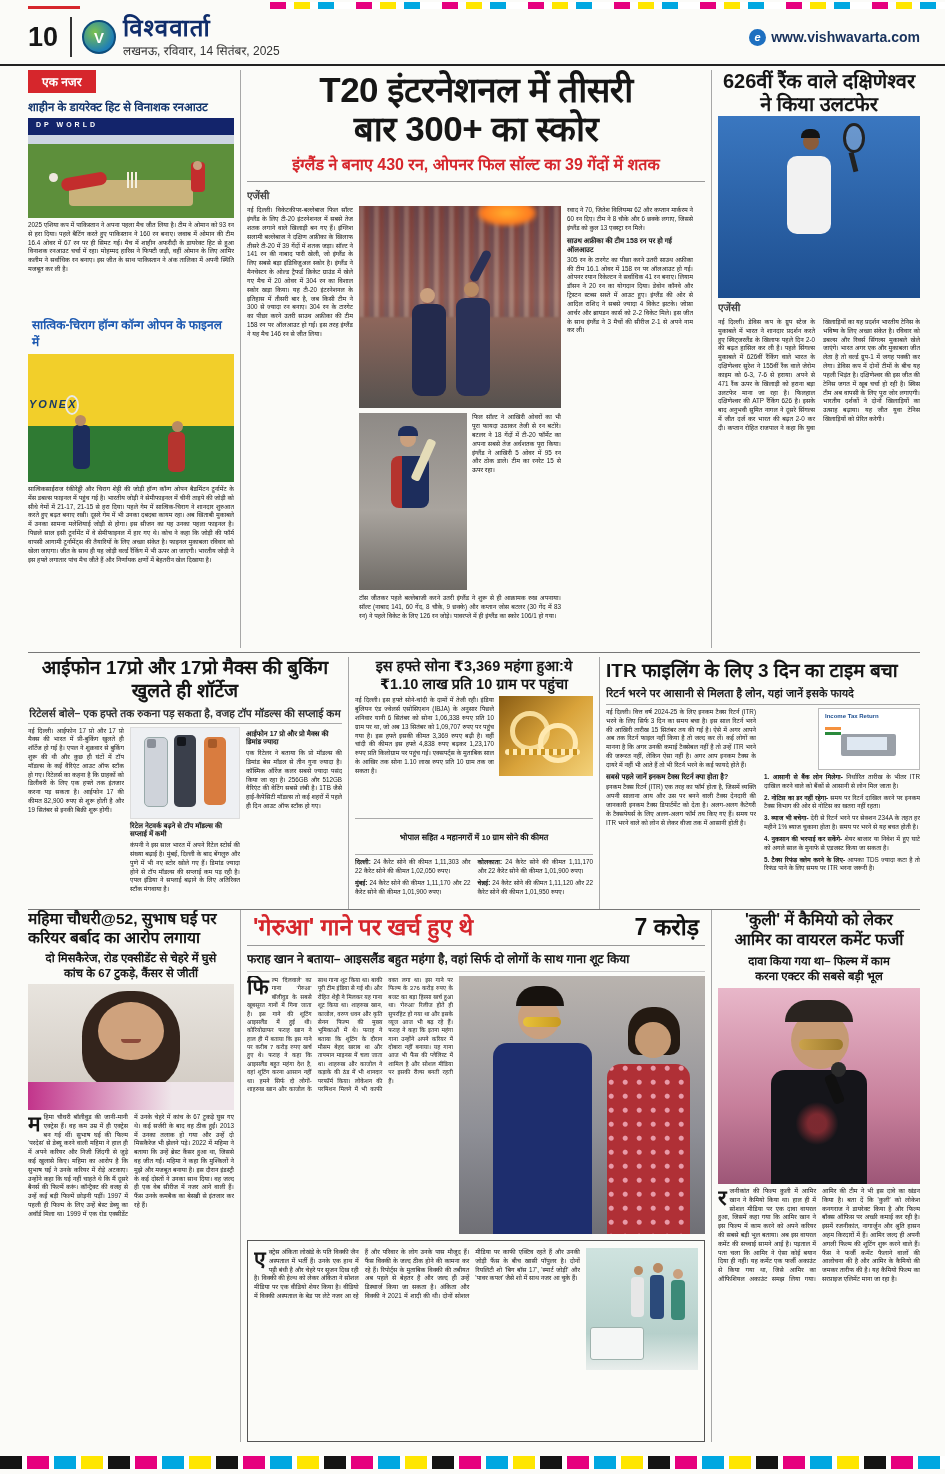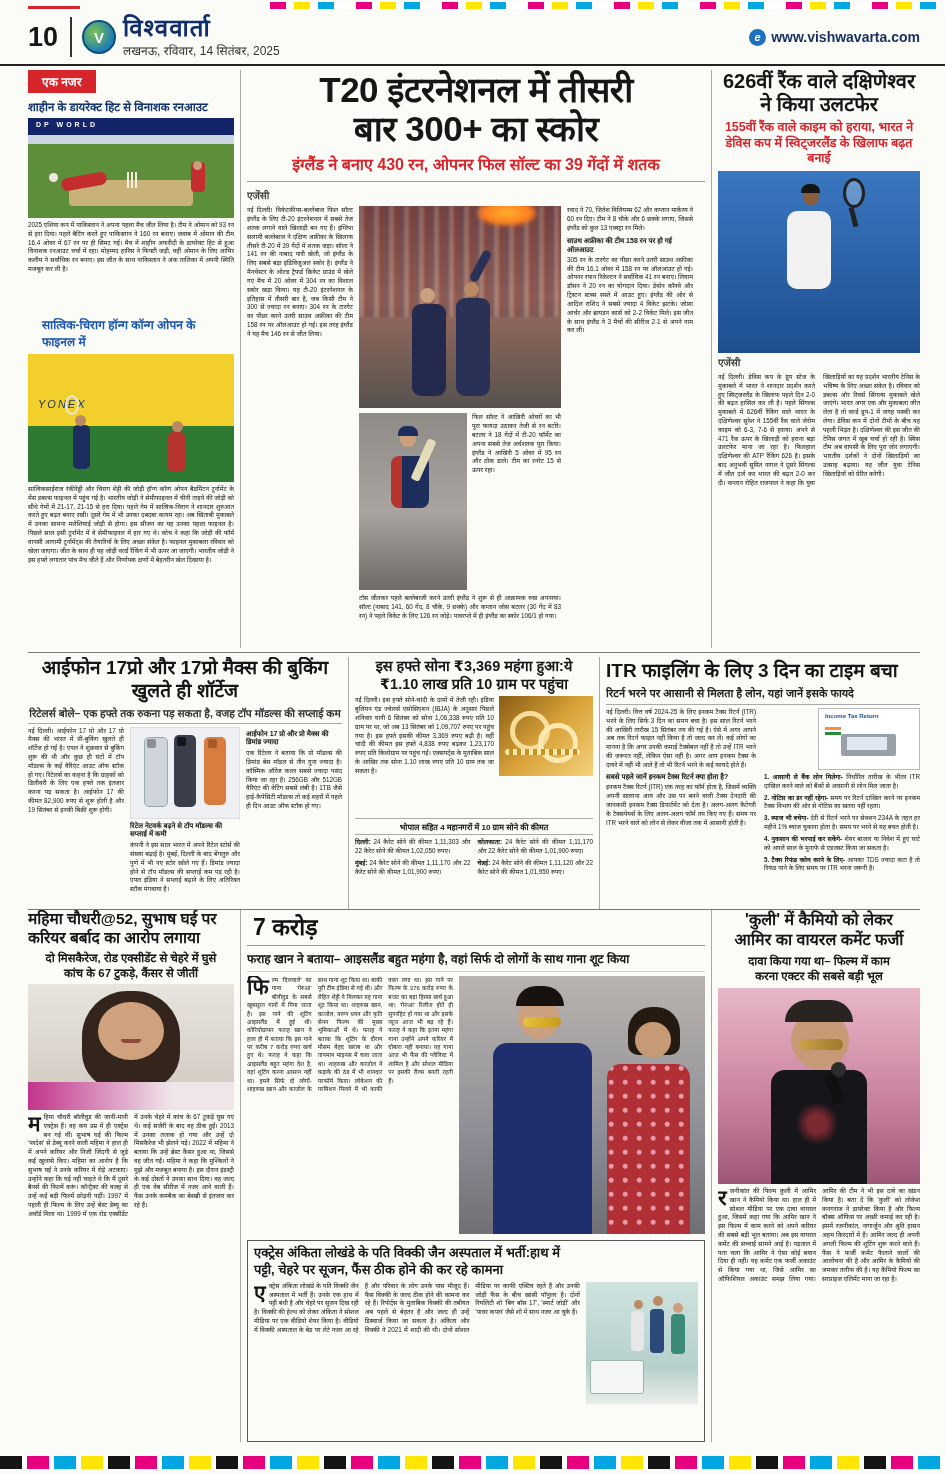--- a/index.html
+++ b/index.html
@@ -35,31 +35,31 @@
   
   .tiny{font-size:6.3px;line-height:1.4;text-align:justify;overflow:hidden;}
   .byline{font-size:10px;font-weight:700;color:#444;margin:2px 0;}
   .dropcap{float:left;font-size:21px;font-weight:800;line-height:0.9;padding:2px 3px 0 0;}
   .photo{position:relative;overflow:hidden;flex:none;}
   .photo *{position:absolute;}
   
   .eknazar{width:206px;flex:none;display:flex;flex-direction:column;overflow:hidden;}
   .ek-title{background:#d6262c;color:#fff;font-weight:800;font-size:12px;padding:3px 14px;width:max-content;margin-bottom:4px;}
   .ek-h1{font-size:11.5px;font-weight:800;color:#14366e;margin:2px 0 4px;}
-  .ek-h2{font-size:12px;font-weight:800;color:#1a57b0;margin:7px 14px 4px;}
+  .ek-h2{font-size:12px;font-weight:800;color:#1a57b0;margin:7px 4px 4px;}
   .runout{height:100px;background:linear-gradient(180deg,#13246b 0 17%,#cdd5e2 17% 26%,#5d8f3b 26% 100%);}
   .runout .board{top:3px;left:8px;color:#fff;font-size:7px;font-weight:800;letter-spacing:3px;}
   .runout .pitch{left:20%;bottom:12%;width:60%;height:26%;background:#c9b27a;border-radius:4px;}
   .runout .pl1{left:16%;bottom:30%;width:46px;height:13px;background:#c32d2d;border-radius:7px;transform:rotate(-10deg);}
   .runout .pl1h{left:10%;bottom:36%;width:9px;height:9px;background:#efe8df;border-radius:50%;}
   .runout .pl2{right:14%;bottom:26%;width:14px;height:30px;background:#c32d2d;border-radius:4px;}
   .runout .pl2h{right:15.5%;bottom:48%;width:9px;height:9px;background:#caa07e;border-radius:50%;}
   .runout .stumps{left:48%;bottom:30%;width:10px;height:16px;background:repeating-linear-gradient(90deg,#f5f0df 0 2px,transparent 2px 4px);}
   .badminton{height:128px;background:linear-gradient(180deg,#f2cf2a 0 56%,#2f7a33 56% 100%);}
-  .badminton .brandtxt{top:34%;left:10px;color:#173a66;font-size:11px;font-weight:400;font-style:italic;letter-spacing:2px;text-align:right;}
+  .badminton .brandtxt{top:34%;left:1px;color:#173a66;font-size:11px;font-weight:700;font-style:italic;letter-spacing:2px;text-align:right;}
   .badminton .pA{left:22%;bottom:10%;width:17px;height:44px;background:#1d2d5c;border-radius:5px;}
   .badminton .pAh{left:23%;bottom:44%;width:11px;height:11px;background:#b98a63;border-radius:50%;}
   .badminton .pB{right:24%;bottom:8%;width:17px;height:40px;background:#b5342e;border-radius:5px;}
   .badminton .pBh{right:25%;bottom:39%;width:11px;height:11px;background:#b98a63;border-radius:50%;}
   .badminton .rkt{left:18%;bottom:52%;width:10px;height:16px;border:2px solid #e8e8e8;border-radius:50%;}
   
   .lead{width:458px;flex:none;display:flex;flex-direction:column;overflow:hidden;}
   .lead-h{font-size:35px;font-weight:800;text-align:center;line-height:1.12;letter-spacing:-0.5px;}
   .lead-sub{font-size:16px;font-weight:800;color:#d6262c;text-align:center;margin:5px 0 4px;border-bottom:1px solid #999;padding-bottom:6px;}
   .lead-cols{display:flex;gap:6px;flex:1;overflow:hidden;margin-top:2px;}
@@ -108,21 +108,21 @@
   .iphoto .cam2{left:43%;top:11%;width:9px;height:9px;background:#14161c;border-radius:2px;}
   .iphoto .cam3{left:71%;top:13%;width:9px;height:9px;background:#a85a28;border-radius:2px;}
   .mid-sh{font-size:7px;font-weight:800;margin:3px 0 2px;line-height:1.25;}
   .gold{width:238px;flex:none;display:flex;flex-direction:column;overflow:hidden;}
   .gold-h{font-size:14.5px;font-weight:800;text-align:center;line-height:1.25;}
   .gold-top{display:flex;gap:5px;margin-top:3px;}
   .goldphoto{width:94px;height:80px;background:linear-gradient(135deg,#8a5d14,#d9a33a 50%,#f3d27a);}
   .goldphoto .r1{left:12%;top:18%;width:30px;height:30px;border:5px solid #f7dd9a;border-radius:50%;}
   .goldphoto .r2{left:42%;top:34%;width:30px;height:30px;border:5px solid #ffe9b0;border-radius:50%;}
   .goldphoto .chain{left:6%;top:66%;width:80%;height:6px;background:repeating-linear-gradient(90deg,#ffe9b0 0 4px,#c8921f 4px 8px);border-radius:3px;}
-  .gold-sub{font-size:8px;font-weight:800;text-align:center;border-top:1px solid #aaa;border-bottom:1px solid #aaa;padding:2px 0;margin:4px 0 3px;}
+  .gold-sub{font-size:8px;font-weight:800;text-align:center;border-top:1px solid #aaa;border-bottom:1px solid #aaa;padding:12px 0;margin:4px 0 3px;}
   .gold-cities{column-count:2;column-gap:7px;flex:1;overflow:hidden;}
   .city{margin-bottom:3px;}
   .city b{font-weight:800;}
   .itr{flex:1;display:flex;flex-direction:column;overflow:hidden;}
   .itr-h{font-size:19px;font-weight:800;}
   .itr-deck{font-size:11px;font-weight:800;color:#222;border-bottom:1px solid #aaa;padding:2px 0 4px;margin-bottom:3px;}
   .itr-cols{display:flex;gap:8px;flex:1;overflow:hidden;}
   .itr-left{width:150px;flex:none;}
   .itr-right{flex:1;display:flex;flex-direction:column;}
   .itrphoto{width:100px;height:60px;background:#fff;border:1px solid #bbb;align-self:flex-end;margin-bottom:3px;}
@@ -270,21 +270,20 @@
           <div class="tiny" style="height:300px;">305 रन के टारगेट का पीछा करने उतरी साउथ अफ्रीका की टीम 16.1 ओवर में 158 रन पर ऑलआउट हो गई। ओपनर रयान रिकेल्टन ने सर्वाधिक 41 रन बनाए। लियाम डॉसन ने 20 रन का योगदान दिया। डेवोन कॉनवे और ट्रिस्टन स्टब्स सस्ते में आउट हुए। इंग्लैंड की ओर से आदिल राशिद ने सबसे ज्यादा 4 विकेट झटके। जोफ्रा आर्चर और ब्रायडन कार्स को 2-2 विकेट मिले। इस जीत के साथ इंग्लैंड ने 3 मैचों की सीरीज 2-1 से अपने नाम कर ली।</div>
         </div>
       </div>
     </article>
 
     <div class="vsep"></div>
 
     <article class="tennis">
       <div class="ten-h">626वीं रैंक वाले दक्षिणेश्वर</div>
       <div class="ten-h">ने किया उलटफेर</div>
-      <div class="ten-sub">155वीं रैंक वाले काइम को हराया, भारत ने डेविस कप में स्विट्जरलैंड के खिलाफ बढ़त बनाई</div>
       <div class="photo tenphoto">
         <span class="pl"></span>
           <span class="hd"></span>
           <span class="hair"></span>
           <span class="rk"></span>
           <span class="rh"></span>
       </div>
       <div class="byline">एजेंसी</div>
       <div class="ten-body tiny">नई दिल्ली। डेविस कप के ग्रुप स्टेज के मुकाबले में भारत ने शानदार प्रदर्शन करते हुए स्विट्जरलैंड के खिलाफ पहले दिन 2-0 की बढ़त हासिल कर ली है। पहले सिंगल्स मुकाबले में 626वीं रैंकिंग वाले भारत के दक्षिणेश्वर सुरेश ने 155वीं रैंक वाले जेरोम काइम को 6-3, 7-6 से हराया। अपने से 471 रैंक ऊपर के खिलाड़ी को हराना बड़ा उलटफेर माना जा रहा है। फिलहाल दक्षिणेश्वर की ATP रैंकिंग 626 है। इसके बाद अनुभवी सुमित नागल ने दूसरे सिंगल्स में जीत दर्ज कर भारत की बढ़त 2-0 कर दी। कप्तान रोहित राजपाल ने कहा कि युवा खिलाड़ियों का यह प्रदर्शन भारतीय टेनिस के भविष्य के लिए अच्छा संकेत है। रविवार को डबल्स और रिवर्स सिंगल्स मुकाबले खेले जाएंगे। भारत अगर एक और मुकाबला जीत लेता है तो वर्ल्ड ग्रुप-1 में जगह पक्की कर लेगा। डेविस कप में दोनों टीमों के बीच यह पहली भिड़ंत है। दक्षिणेश्वर की इस जीत की टेनिस जगत में खूब चर्चा हो रही है। स्विस टीम अब वापसी के लिए पूरा जोर लगाएगी। भारतीय दर्शकों ने दोनों खिलाड़ियों का उत्साह बढ़ाया। यह जीत युवा टेनिस खिलाड़ियों को प्रेरित करेगी।</div>
     </article>
@@ -386,20 +385,21 @@
       <div class="mh-body tiny">
         <span class="dropcap">म</span><span>हिमा चौधरी बॉलीवुड की जानी-मानी एक्ट्रेस हैं। वह कम उम्र में ही एक्ट्रेस बन गई थीं। सुभाष घई की फिल्म 'परदेस' से डेब्यू करने वाली महिमा ने हाल ही में अपने करियर और निजी जिंदगी से जुड़े कई खुलासे किए। महिमा का आरोप है कि सुभाष घई ने उनके करियर में रोड़े अटकाए। उन्होंने कहा कि घई नहीं चाहते थे कि मैं दूसरे बैनर्स की फिल्में करूं। कॉन्ट्रैक्ट की वजह से उन्हें कई बड़ी फिल्में छोड़नी पड़ीं। 1997 में पहली ही फिल्म के लिए उन्हें बेस्ट डेब्यू का अवॉर्ड मिला था। 1999 में एक रोड एक्सीडेंट में उनके चेहरे में कांच के 67 टुकड़े घुस गए थे। कई सर्जरी के बाद वह ठीक हुईं। 2013 में उनका तलाक हो गया और उन्हें दो मिसकैरेज भी झेलने पड़े। 2022 में महिमा ने बताया कि उन्हें ब्रेस्ट कैंसर हुआ था, जिससे वह जीत गईं। महिमा ने कहा कि मुश्किलों ने मुझे और मजबूत बनाया है। इस दौरान इंडस्ट्री के कई दोस्तों ने उनका साथ दिया। वह जल्द ही एक वेब सीरीज में नजर आने वाली हैं। फैंस उनके कमबैक का बेसब्री से इंतजार कर रहे हैं।</span>
       </div>
     </article>
 
     <div class="vsep"></div>
 
     <div class="centerstack">
       <article>
         <div class="ger-h">
+          <span class="red">'गेरुआ' गाने पर खर्च हुए थे</span>
           <span class="blk">7 करोड़</span>
         </div>
         <div class="ger-deck">फराह खान ने बताया– आइसलैंड बहुत महंगा है, वहां सिर्फ दो लोगों के साथ गाना शूट किया</div>
         <div class="ger-row">
           <div class="ger-text">
             <span class="dropcap">फि</span><span>ल्म 'दिलवाले' का गाना 'गेरुआ' बॉलीवुड के सबसे खूबसूरत गानों में गिना जाता है। इस गाने की शूटिंग आइसलैंड में हुई थी। कोरियोग्राफर फराह खान ने हाल ही में बताया कि इस गाने पर करीब 7 करोड़ रुपए खर्च हुए थे। फराह ने कहा कि आइसलैंड बहुत महंगा देश है, वहां शूटिंग करना आसान नहीं था। हमने सिर्फ दो लोगों- शाहरुख खान और काजोल के साथ गाना शूट किया था। बाकी पूरी टीम इंडिया से गई थी।</span>
             <span>और रोहित शेट्टी ने मिलकर यह गाना शूट किया था। शाहरुख खान, काजोल, वरुण धवन और कृति सेनन फिल्म की मुख्य भूमिकाओं में थे। फराह ने बताया कि शूटिंग के दौरान मौसम बेहद खराब था और तापमान माइनस में चला जाता था। शाहरुख और काजोल ने कड़ाके की ठंड में भी शानदार परफॉर्म किया। लोकेशन की परमिशन मिलने में भी काफी वक्त लगा था।</span>
             <span>इस गाने पर फिल्म के 376 करोड़ रुपए के बजट का बड़ा हिस्सा खर्च हुआ था। 'गेरुआ' रिलीज होते ही सुपरहिट हो गया था और इसके व्यूज आज भी बढ़ रहे हैं। फराह ने कहा कि इतना महंगा गाना उन्होंने अपने करियर में दोबारा नहीं बनाया। यह गाना आज भी फैंस की प्लेलिस्ट में शामिल है और सोशल मीडिया पर इसकी रील्स बनती रहती हैं।</span>
           </div>
           <div class="photo gerphoto">
@@ -408,24 +408,20 @@
               <span class="mhd"></span>
               <span class="mhair"></span>
               <span class="sg"></span>
             <span class="wmn"></span>
               <span class="whd"></span>
           </div>
         </div>
       </article>
 
       <article class="ankita">
-        <div class="ank-h">
-          <span>एक्ट्रेस अंकिता लोखंडे के पति विक्की जैन अस्पताल में भर्ती:हाथ में</span><br>
-          <span>पट्टी, चेहरे पर सूजन, फैंस ठीक होने की कर रहे कामना</span>
-        </div>
         <div class="ank-row">
           <div class="ank-text tiny">
             <span class="dropcap">ए</span><span>क्ट्रेस अंकिता लोखंडे के पति विक्की जैन अस्पताल में भर्ती हैं। उनके एक हाथ में पट्टी बंधी है और चेहरे पर सूजन दिख रही है। विक्की की हेल्थ को लेकर अंकिता ने सोशल मीडिया पर एक वीडियो शेयर किया है। वीडियो में विक्की अस्पताल के बेड पर लेटे नजर आ रहे हैं और परिवार के लोग उनके पास मौजूद हैं। फैंस विक्की के जल्द ठीक होने की कामना कर रहे हैं। रिपोर्ट्स के मुताबिक विक्की की तबीयत अब पहले से बेहतर है और जल्द ही उन्हें डिस्चार्ज किया जा सकता है। अंकिता और विक्की ने 2021 में शादी की थी। दोनों सोशल मीडिया पर काफी एक्टिव रहते हैं और उनकी जोड़ी फैंस के बीच खासी पॉपुलर है। दोनों रियलिटी शो 'बिग बॉस 17', 'स्मार्ट जोड़ी' और 'पावर कपल' जैसे शो में साथ नजर आ चुके हैं।</span>
           </div>
           <div class="photo ankphoto">
             <span class="bed"></span>
               <span class="f3"></span>
               <span class="h3"></span>
               <span class="f1"></span>
               <span class="h1"></span>

